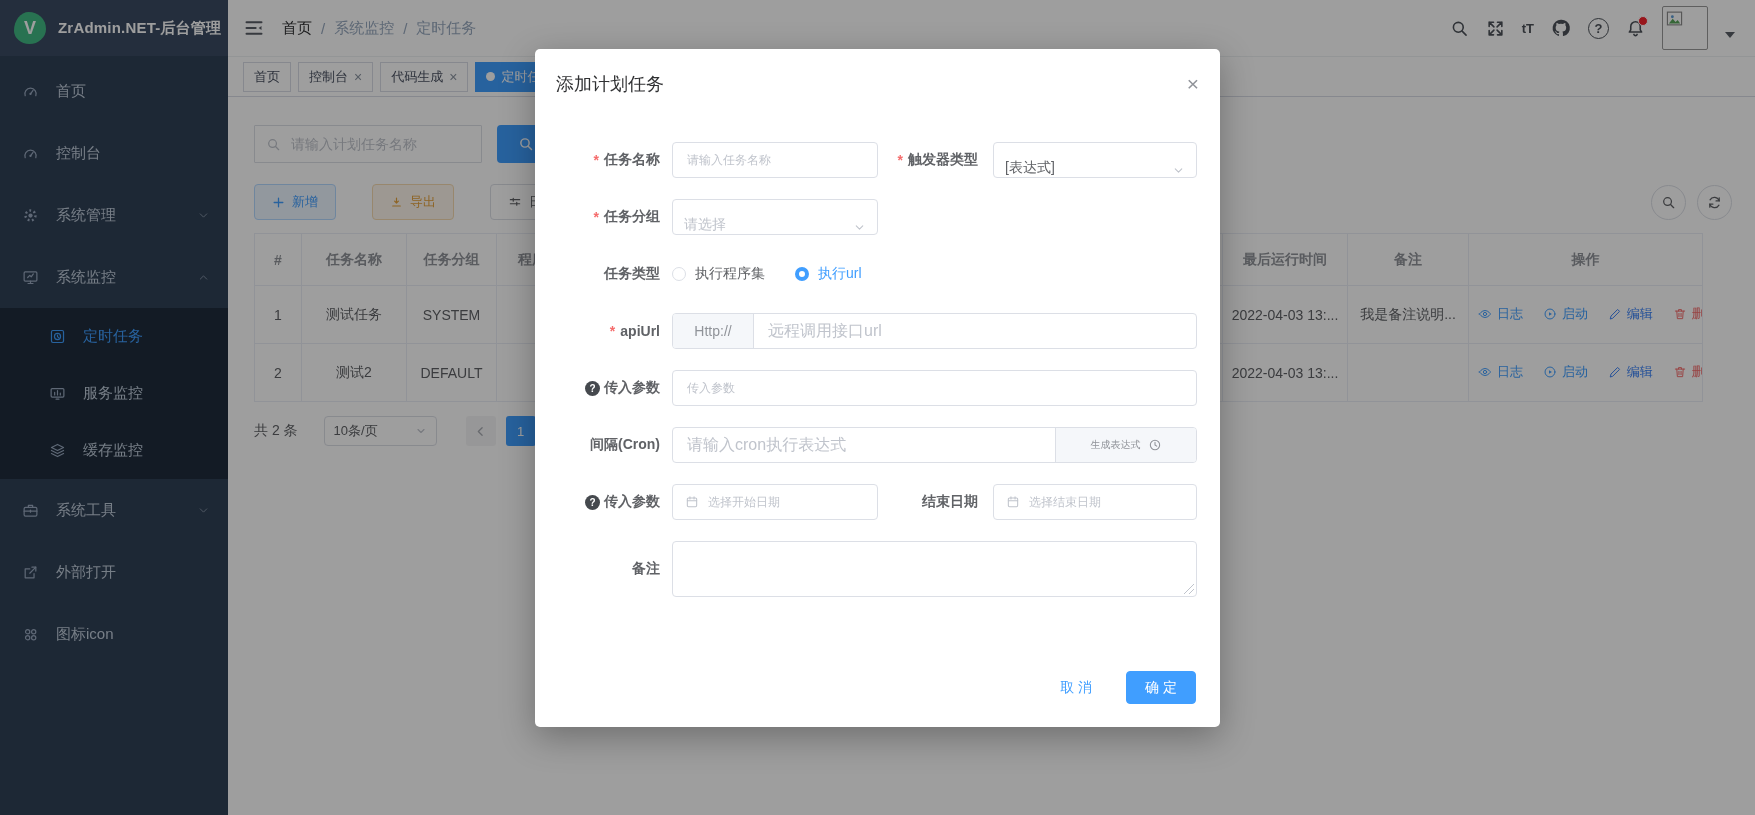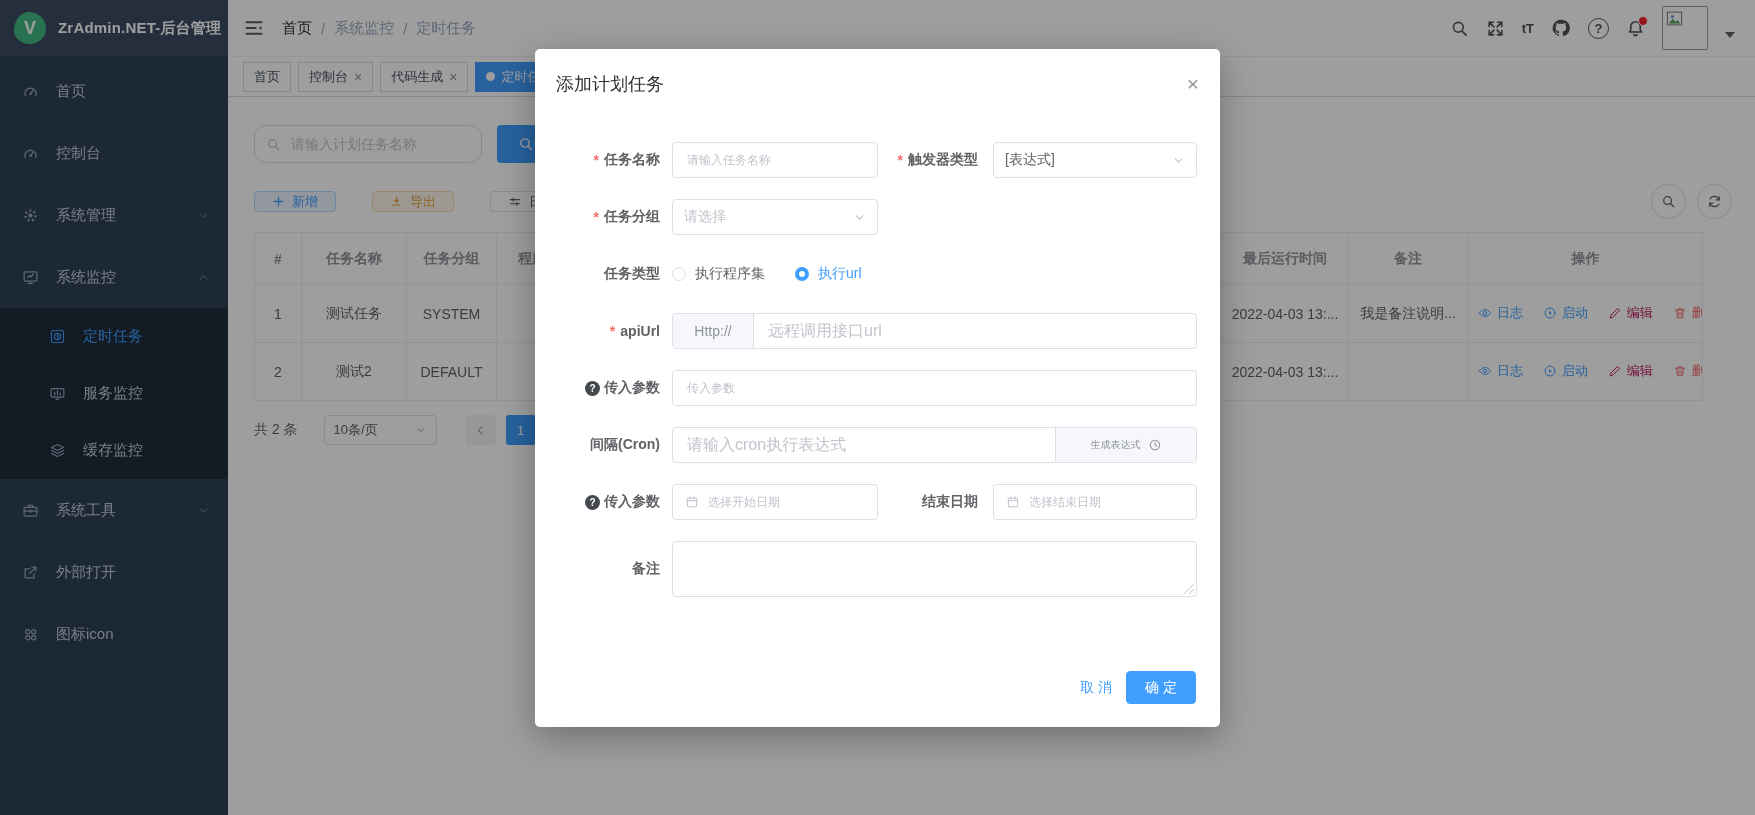--- a/index.html
+++ b/index.html
@@ -39,40 +39,40 @@
   .caret-down{width:0;height:0;border-left:5px solid transparent;border-right:5px solid transparent;border-top:6px solid #5a5e66;margin-top:14px;cursor:pointer;}
 
   .tabsbar{height:39px;border-top:1px solid #eef0f3;border-bottom:1px solid #d8dce5;display:flex;align-items:center;gap:7px;padding:0 15px;background:#fff;}
   .tab{height:28px;display:flex;align-items:center;gap:6px;padding:0 10px;border:1px solid #d8dce5;background:#fff;color:#495060;font-size:13px;cursor:pointer;white-space:nowrap;}
   .tab .tab-close{color:#8a93a0;font-size:14px;line-height:1;cursor:pointer;}
   .tab.active{background:#409eff;border-color:#409eff;color:#fff;}
   .tab .dot{width:9px;height:9px;border-radius:50%;background:#fff;flex:none;}
 
   .content{padding:28px 23px 0 26px;background:#fff;}
   .search-row{display:flex;gap:15px;margin-bottom:21px;}
-  .search-input{width:228px;height:38px;box-sizing:border-box;border:1px solid #dcdfe6;border-radius:12px;display:flex;align-items:center;gap:8px;padding:0 11px;color:#c0c4cc;background:#fff;}
+  .search-input{width:228px;height:38px;box-sizing:border-box;border:1px solid #dcdfe6;border-radius:1px;display:flex;align-items:center;gap:8px;padding:0 11px;color:#c0c4cc;background:#fff;}
   .search-input input{border:none;outline:none;flex:1;font-size:14px;color:#606266;font-family:inherit;min-width:0;background:transparent;}
   input::placeholder,textarea::placeholder{color:#c0c4cc;}
   .search-btn{width:58px;height:38px;background:#409eff;border:none;border-radius:4px;color:#fff;display:flex;align-items:center;justify-content:center;cursor:pointer;}
 
   .toolbar{display:flex;align-items:center;margin-bottom:13px;}
-  .btn{height:21px;padding:0 17px;border-radius:4px;font-size:13px;display:flex;align-items:center;gap:7px;border:1px solid;cursor:pointer;font-family:inherit;background:#fff;}
+  .btn{height:36px;padding:0 17px;border-radius:4px;font-size:13px;display:flex;align-items:center;gap:7px;border:1px solid;cursor:pointer;font-family:inherit;background:#fff;}
   .btn-add{background:#ecf5ff;border-color:#b3d8ff;color:#409eff;margin-right:36px;}
   .btn-export{background:#fdf6ec;border-color:#f5dab1;color:#e6a23c;margin-right:36px;font-family:Liberation Serif, serif;}
   .btn-log{background:#fff;border-color:#dcdfe6;color:#606266;}
   .toolbar-right{margin-left:auto;display:flex;gap:11px;}
   .circle-btn{width:35px;height:35px;border-radius:50%;border:1px solid #dcdfe6;background:#fff;color:#606266;display:flex;align-items:center;justify-content:center;cursor:pointer;}
 
   table.grid{border-collapse:collapse;table-layout:fixed;width:1448px;}
   table.grid th,table.grid td{border:1px solid #ebeef5;text-align:center;overflow:hidden;white-space:nowrap;}
   table.grid th{height:49px;color:#909399;font-size:14px;font-weight:bold;background:#fff;}
   table.grid td{height:55px;color:#606266;font-size:14px;background:#fff;}
   .act{display:inline-flex;align-items:center;gap:5px;margin:0 8px;font-size:13px;cursor:pointer;text-decoration:none;}
   .act.blue{color:#409eff;}
-  .act.gray{color:#be185d;}
+  .act.gray{color:#3b82f6;}
   .act.red{color:#f56c6c;}
 
   .pagination{display:flex;align-items:center;margin-top:14px;font-size:14px;color:#606266;}
   .pg-total{margin-right:26px;}
   .pg-size{width:113px;height:30px;box-sizing:border-box;border:1px solid #dcdfe6;border-radius:4px;display:flex;align-items:center;justify-content:space-between;padding:0 9px;color:#606266;font-size:13px;margin-right:29px;cursor:pointer;background:#fff;}
   .pg-size .chev{color:#c0c4cc;}
   .pg-prev{width:30px;height:30px;border-radius:3px;background:#f4f4f5;color:#a8abb2;display:flex;align-items:center;justify-content:center;margin-right:10px;cursor:pointer;}
   .pg-num{min-width:30px;height:30px;border-radius:3px;background:#409eff;color:#fff;display:flex;align-items:center;justify-content:center;font-size:13px;cursor:pointer;}
 
   
@@ -86,39 +86,39 @@
   .form-row.tall{height:56px;}
   .form-label{width:137px;box-sizing:border-box;padding-right:12px;flex:none;display:flex;justify-content:flex-end;align-items:center;gap:4px;font-size:14px;font-weight:bold;color:#606266;}
   .form-label.mid{width:115px;padding-right:15px;}
   .req{color:#f56c6c;margin-right:1px;}
   .help{width:15px;height:15px;border-radius:50%;background:#45494e;color:#fff;font-size:10px;font-weight:bold;display:flex;align-items:center;justify-content:center;flex:none;}
   .input{height:36px;box-sizing:border-box;border:1px solid #dcdfe6;border-radius:4px;display:flex;align-items:center;padding:0 12px;gap:7px;background:#fff;}
   .input input{border:none;outline:none;width:100%;font-size:12px;color:#4d7c0f;font-family:Liberation Sans, sans-serif;background:transparent;}
   .w-half{width:206px;}
   .w-sel{width:204px;}
   .w-full{width:525px;}
-  .select{height:36px;box-sizing:border-box;border:1px solid #dcdfe6;border-radius:4px;display:flex;align-items:center;justify-content:space-between;padding:17px 11px;cursor:pointer;background:#fff;}
+  .select{height:36px;box-sizing:border-box;border:1px solid #dcdfe6;border-radius:4px;display:flex;align-items:flex-end;justify-content:space-between;padding:0 11px;cursor:pointer;background:#fff;}
   .sel-value{font-size:14px;color:#606266;}
   .sel-placeholder{font-size:14px;color:#c0c4cc;}
   .select .chev,.date-ic{color:#c0c4cc;flex:none;}
   .radio-group{display:flex;align-items:center;gap:30px;}
   .radio{display:flex;align-items:center;gap:9px;cursor:pointer;font-size:14px;color:#606266;}
   .radio-circle{width:14px;height:14px;border-radius:50%;border:1px solid #dcdfe6;background:#fff;box-sizing:border-box;}
   .radio.checked{color:#409eff;}
   .radio.checked .radio-circle{border:4px solid #409eff;background:#fff;}
   .input-group{display:flex;height:36px;box-sizing:border-box;border:1px solid #dcdfe6;border-radius:4px;overflow:hidden;background:#fff;}
   .ig-prepend{width:80px;flex:none;background:#f5f7fa;border-right:1px solid #dcdfe6;display:flex;align-items:center;justify-content:center;color:#909399;font-size:14px;}
   .ig-input{flex:1;display:flex;align-items:center;padding:0 12px;}
   .ig-input input{border:none;outline:none;width:100%;font-size:16px;color:#606266;font-family:inherit;background:transparent;}
   .ig-append{width:140px;flex:none;background:#f5f7fa;border-left:1px solid #dcdfe6;display:flex;align-items:center;justify-content:center;gap:7px;color:#909399;font-size:10px;cursor:pointer;}
   .textarea{width:525px;height:56px;box-sizing:border-box;border:1px solid #dcdfe6;border-radius:4px;position:relative;background:#fff;}
   .textarea textarea{border:none;outline:none;resize:none;width:100%;height:100%;box-sizing:border-box;padding:6px 10px;font-size:14px;color:#606266;font-family:inherit;background:transparent;}
   .resize-handle{position:absolute;right:2px;bottom:2px;width:10px;height:10px;cursor:nwse-resize;background:
     linear-gradient(135deg,transparent 48%,#c0c4cc 48%,#c0c4cc 55%,transparent 55%,transparent 72%,#c0c4cc 72%,#c0c4cc 79%,transparent 79%);}
-  .modal-footer{position:absolute;right:24px;bottom:23px;display:flex;align-items:center;gap:8px;}
+  .modal-footer{position:absolute;right:24px;bottom:23px;display:flex;align-items:center;gap:28px;}
   .btn-cancel{background:none;border:none;color:#409eff;font-size:14px;cursor:pointer;font-family:inherit;padding:0 6px;}
   .btn-confirm{background:#409eff;border:1px solid #409eff;color:#fff;font-size:14px;height:33px;padding:0 18px;border-radius:4px;cursor:pointer;font-family:inherit;}
 </style>
 </head>
 <body>
 
 <div class="app">
 
   <aside class="sidebar">
     <div class="logo">

